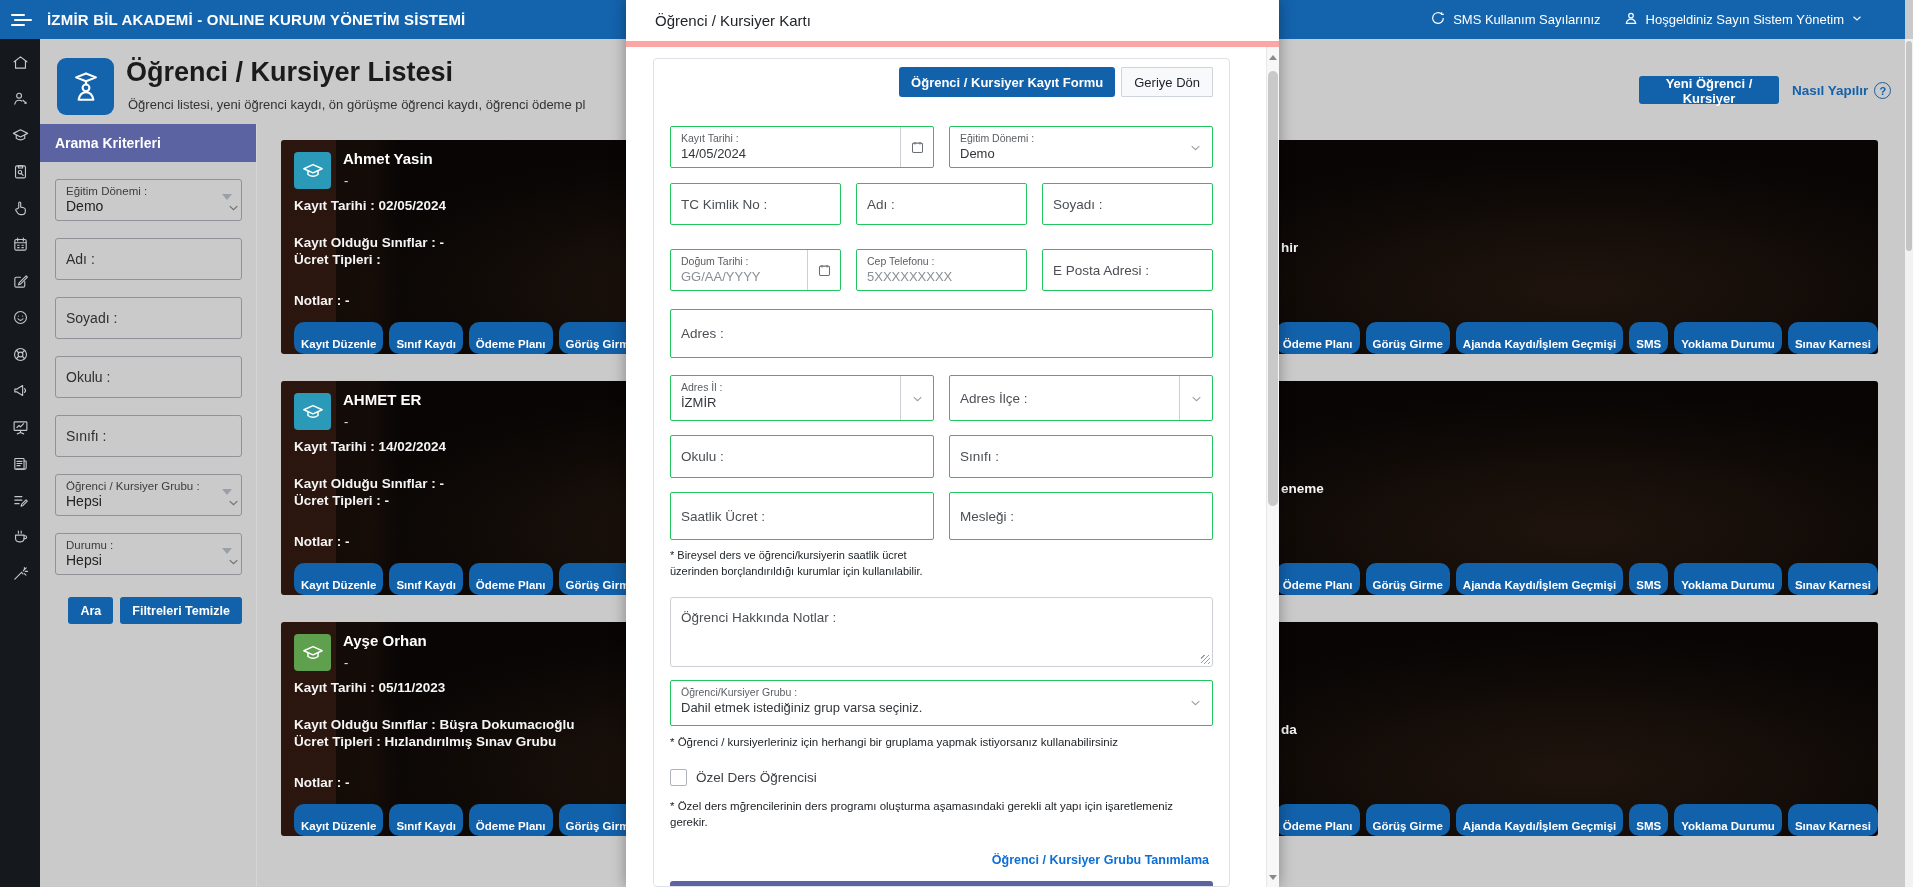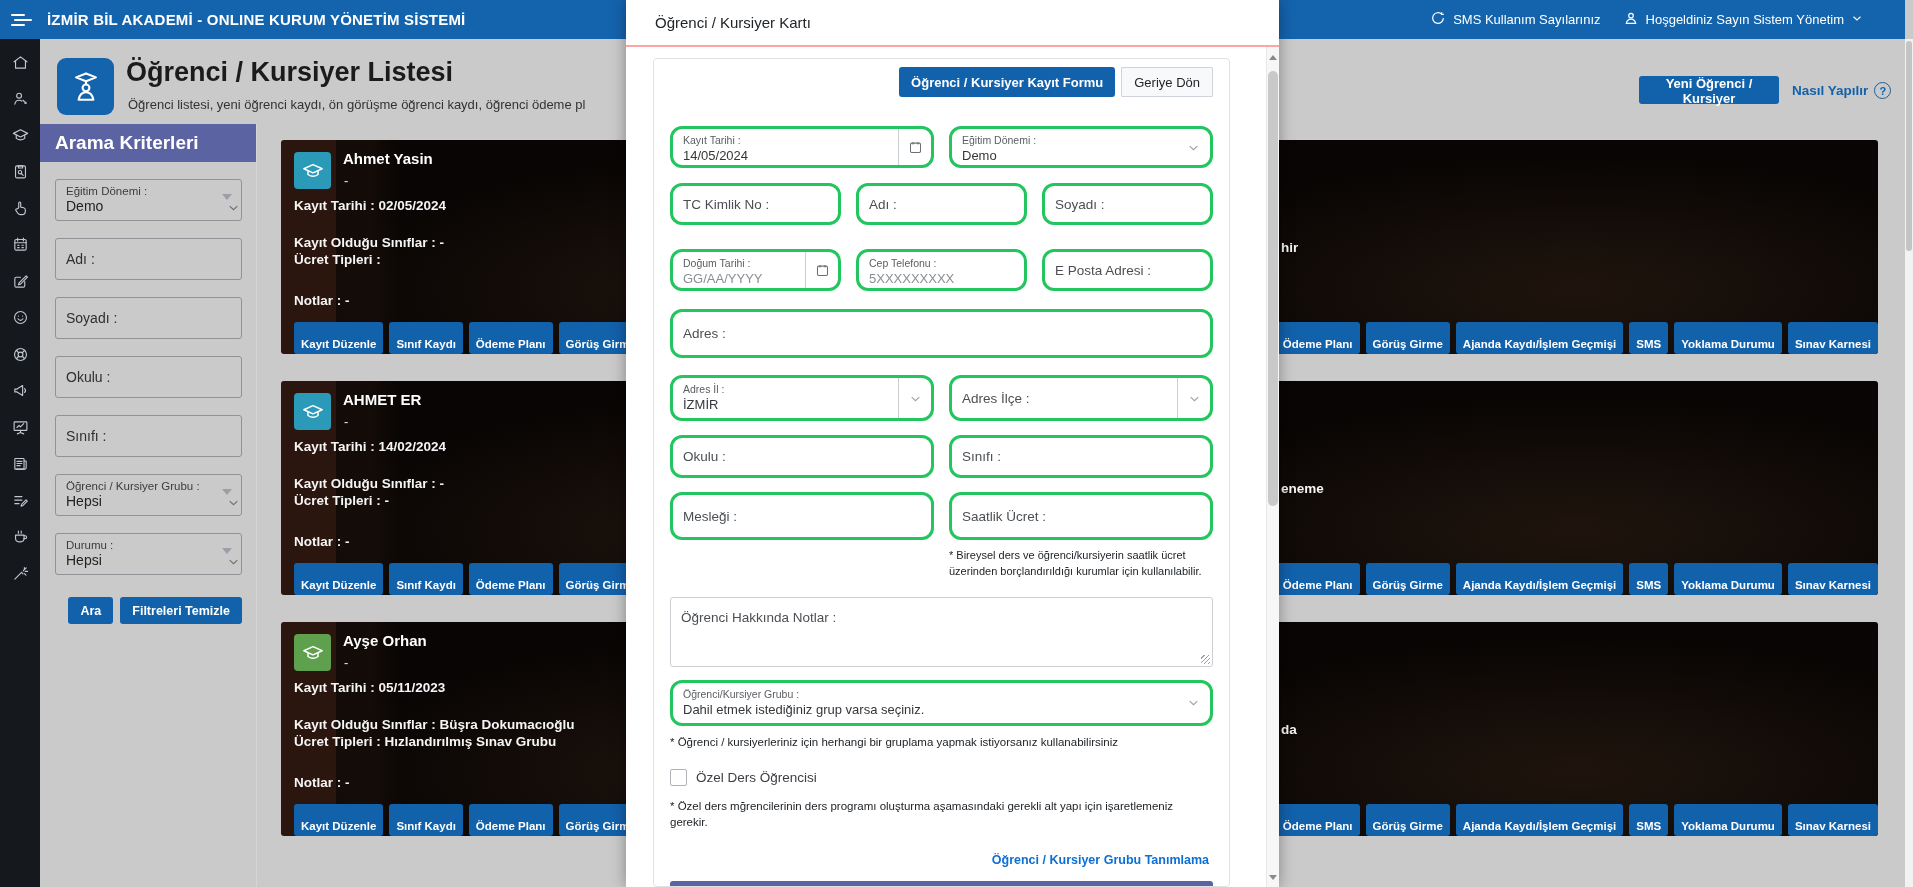--- a/index.html
+++ b/index.html
@@ -32,21 +32,21 @@
                display:flex; align-items:center; justify-content:center; }
   .page-title { position:absolute; left:86px; top:18px; font-size:27px; font-weight:600; color:#1b1b1b; }
   .page-sub { position:absolute; left:88px; top:58px; font-size:13px; color:#333; width:530px; white-space:nowrap; overflow:hidden; }
   .btn-blue { background:#1261ab; color:#fff; font-weight:bold; border:none; border-radius:3px; cursor:pointer; }
   .new-student-btn { position:absolute; left:1599px; top:37px; width:140px; height:28px; font-size:13px; }
   .howto { position:absolute; left:1752px; top:43px; font-size:13.5px; font-weight:bold; color:#1261ab; display:flex; align-items:center; gap:6px; cursor:pointer; }
   .q-circle { width:17px; height:17px; border:1.6px solid #1261ab; border-radius:50%; display:inline-flex; align-items:center; justify-content:center; font-size:11px; font-weight:bold; }
 
   
   .search { position:absolute; left:40px; top:124px; width:217px; height:763px; z-index:1; border-right:1px solid #d6d6d6; }
-  .search-head { height:38px; background:#5b63a2; color:#fff; font-size:19px; font-weight:bold;
+  .search-head { height:38px; background:#5b63a2; color:#fff; font-size:14px; font-weight:bold;
                  display:flex; align-items:center; padding-left:15px; }
   .sfield { position:relative; margin:17px 14px 0 15px; border:1px solid #8f9296; border-radius:3px; height:42px;
             padding:5px 10px; color:#2f2f2f; cursor:text; }
   .sfield.single { display:flex; align-items:center; font-size:14px; }
   .sfield .sl { font-size:11.5px; color:#3c3c3c; }
   .sfield .sv { font-size:14px; color:#222; margin-top:1px; }
   .sfield .chev { position:absolute; right:9px; top:14px; }
   .search-btns { display:flex; justify-content:flex-end; gap:7px; margin:22px 14px 0 0; }
   .search-btns .btn-blue { height:27px; font-size:12.5px; padding:0 12px; }
 
@@ -55,43 +55,43 @@
           background:
             linear-gradient(90deg, rgba(122,62,38,.30) 0 55px, rgba(70,40,22,.18) 55px 90px, rgba(0,0,0,0) 120px),
             radial-gradient(ellipse at 62% 70%, rgba(34,22,14,.9), rgba(8,5,4,.97) 65%),
             #0a0706; }
   .card .cicon { position:absolute; left:13px; top:12px; width:37px; height:37px; border-radius:4px;
                  display:flex; align-items:center; justify-content:center; }
   .card .cname { position:absolute; left:62px; top:10px; font-size:15px; font-weight:bold; }
   .card .csub  { position:absolute; left:63px; top:33px; font-size:13px; color:#e8e8e8; }
   .card .cline { position:absolute; left:13px; font-size:13.5px; font-weight:600; color:#f5f5f5; white-space:nowrap; }
   .card .cbtns { position:absolute; left:13px; top:182px; display:flex; gap:6px; }
-  .cbtn { background:#1261ab; color:#fff; font-size:11.5px; font-weight:bold; border:none; border-radius:3px;
+  .cbtn { background:#1261ab; color:#fff; font-size:11.5px; font-weight:bold; border:none; border-radius:10px;
           height:30px; padding:16px 7px; white-space:nowrap; cursor:pointer; }
   .frag { position:absolute; font-size:13.5px; font-weight:600; color:#f5f5f5; }
 
   
   .modal { position:absolute; left:626px; top:0; width:653px; height:887px; background:#fff; z-index:10;
            box-shadow:0 0 14px rgba(0,0,0,.35); }
-  .modal-head { height:47px; border-bottom:2px solid #fca5a5; display:flex; align-items:center; padding-left:29px;
+  .modal-head { height:47px; border-bottom:6px solid #fca5a5; display:flex; align-items:center; padding-left:29px;
                 font-size:15px; color:#212529; }
   .modal-scroll { position:absolute; right:0; top:47px; bottom:0; width:13px; background:#f7f7f7; border-left:1px solid #e8e8e8; }
   .ms-arrow { position:absolute; left:0; width:12px; height:14px; display:flex; align-items:center; justify-content:center; cursor:pointer; }
   .ms-thumb { position:absolute; left:1px; top:24px; width:10px; height:435px; background:#c9c9c9; border-radius:5px; cursor:grab; }
   .tri-up { width:0; height:0; border-left:4px solid transparent; border-right:4px solid transparent; border-bottom:5px solid #8a8a8a; }
   .tri-dn { width:0; height:0; border-left:4px solid transparent; border-right:4px solid transparent; border-top:5px solid #8a8a8a; }
 
   .panel { position:absolute; left:27px; top:58px; width:577px; height:829px; border:1px solid #dee2e6; border-radius:4px;
            padding:8px 16px 0 16px; overflow:hidden; }
   .tabrow { display:flex; justify-content:flex-end; gap:6px; }
   .tab-primary { height:30px; font-size:13px; padding:0 12px; }
   .tab-light { height:30px; background:#f8f9fa; border:1px solid #ced4da; border-radius:1px; font-size:13px; color:#212529; padding:0 12px; cursor:pointer; }
 
   .frow { display:flex; gap:15px; margin-top:15px; }
-  .fbox { position:relative; border:3px solid #22c55e; border-radius:12px; height:42px; padding:5px 10px; flex:1; cursor:text; }
+  .fbox { position:relative; border:1px solid #22c55e; border-radius:2px; height:42px; padding:5px 10px; flex:1; cursor:text; }
   .fbox.tall { height:46px; }
   .fbox .lbl1 { font-size:13.5px; color:#4b4f54; }
   .fbox.single { display:flex; align-items:center; }
   .fbox .lblS { font-size:10.5px; color:#5a5e63; }
   .fbox .val  { font-size:13px; color:#33373b; margin-top:2px; }
   .fbox .val.ph { color:#8a8f94; }
   .addon { position:absolute; right:0; top:0; bottom:0; width:33px; border-left:1px solid #ccd0d4;
            display:flex; align-items:center; justify-content:center; cursor:pointer; }
   .chev { width:0; height:0; border-left:5px solid transparent; border-right:5px solid transparent; border-top:6px solid #9aa0a6; }
   .note { font-size:11px; color:#212529; line-height:1.45; margin-top:8px; }
@@ -525,28 +525,28 @@
             <span class="lbl1">Okulu :</span>
           </div>
         <div class="fbox single" style="height:43px;">
             <span class="lbl1">Sınıfı :</span>
           </div>
       </div>
 
       <div class="frow" style="margin-top:14px;">
         <div style="flex:1;">
           <div class="fbox single" style="height:48px;">
-              <span class="lbl1">Mesleği :</span>
-            </div>
-        </div>
-        <div style="flex:1;">
-          <div class="fbox single" style="height:48px;">
               <span class="lbl1">Saatlik Ücret :</span>
             </div>
           <div class="note">* Bireysel ders ve öğrenci/kursiyerin saatlik ücret üzerinden borçlandırıldığı kurumlar için kullanılabilir.</div>
+        </div>
+        <div style="flex:1;">
+          <div class="fbox single" style="height:48px;">
+              <span class="lbl1">Mesleği :</span>
+            </div>
         </div>
       </div>
 
       <div class="textarea-box">
         <div class="lbl1">Öğrenci Hakkında Notlar :</div>
         <div class="resize-grip"></div>
       </div>
 
       <div class="fbox tall" style="margin-top:13px;">
         <div class="lblS">Öğrenci/Kursiyer Grubu :</div>

